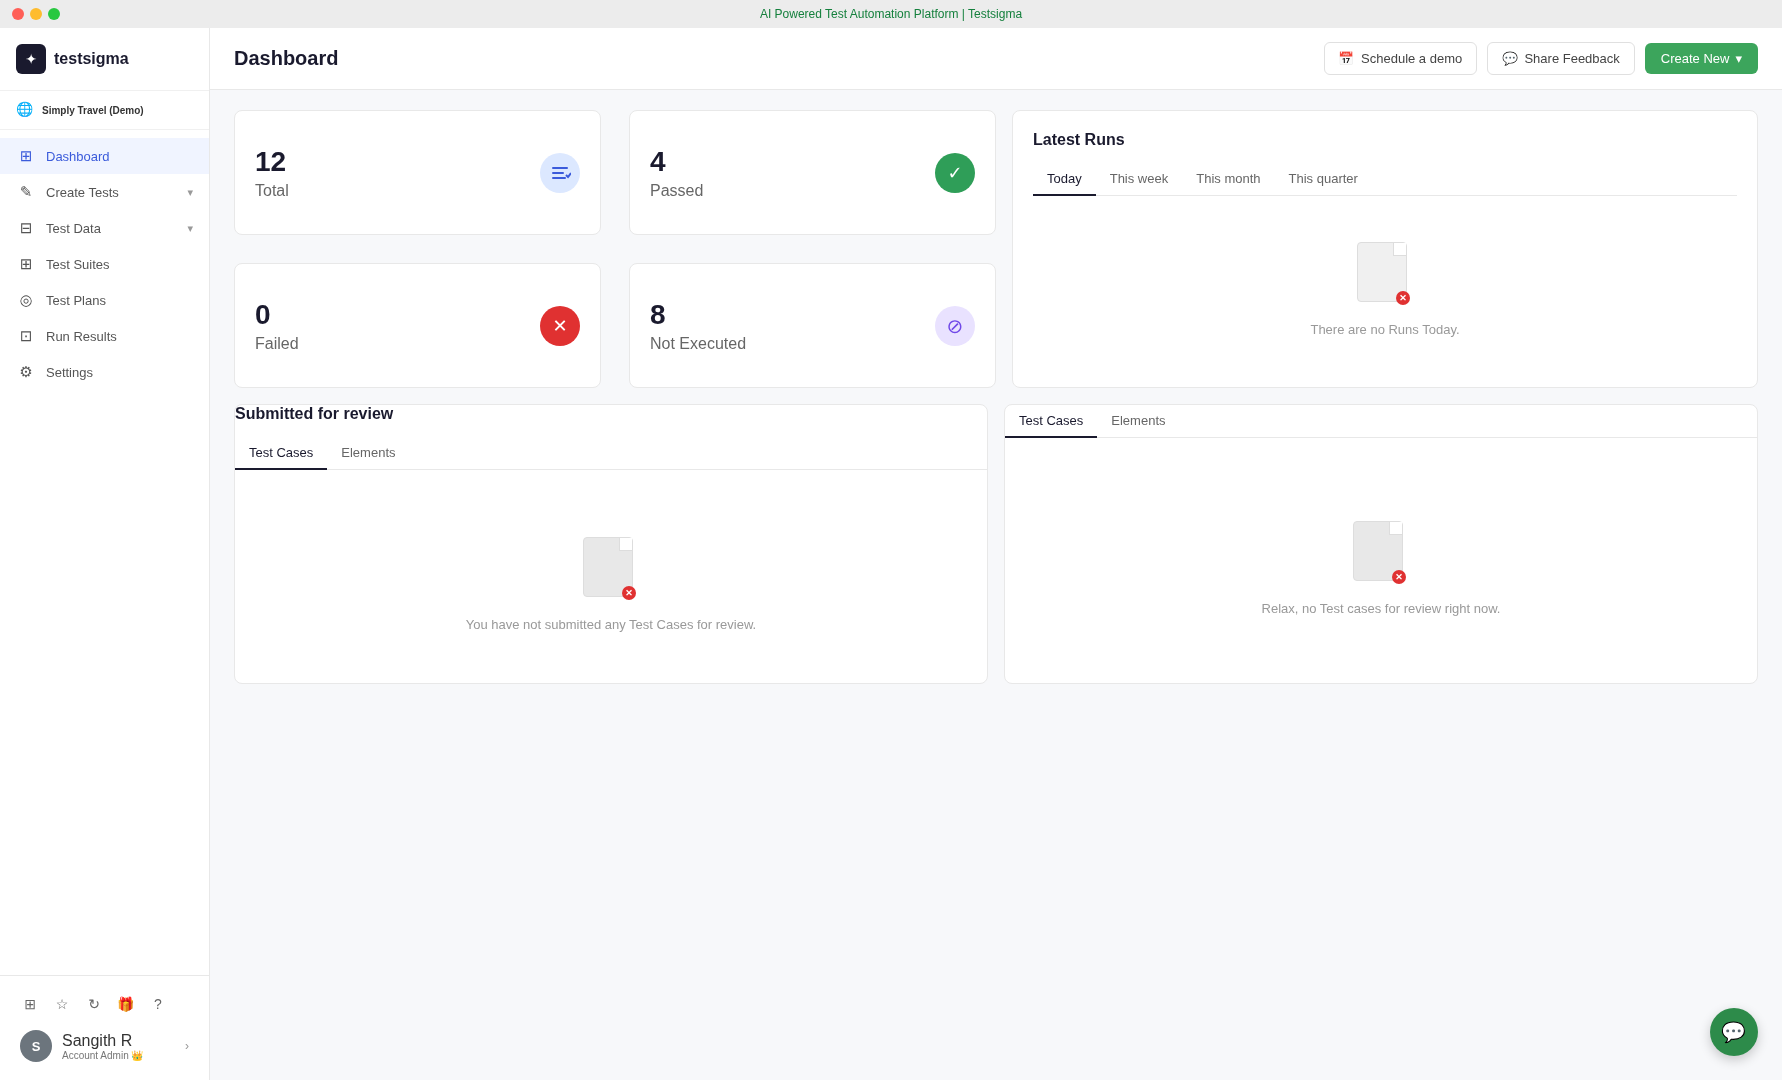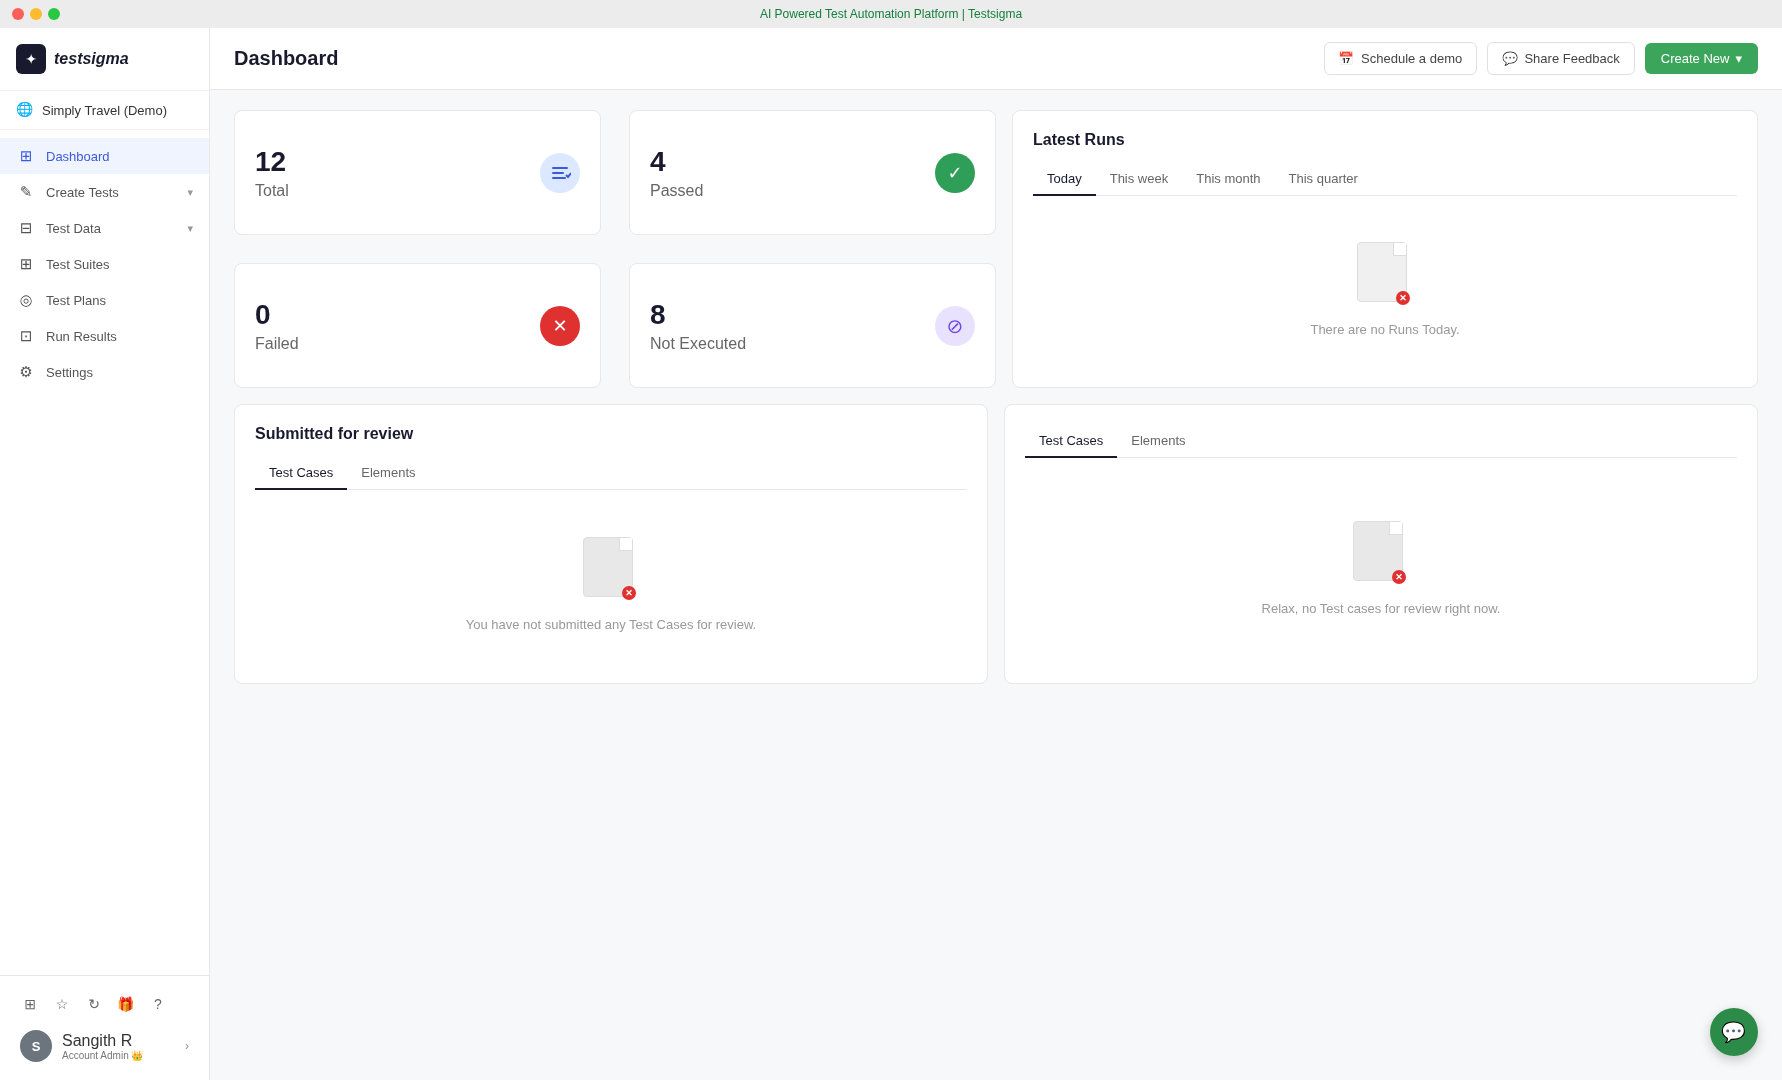--- a/index.html
+++ b/index.html
@@ -41,30 +41,30 @@
       padding: 16px 16px;
       border-bottom: 1px solid #f0f0f0;
     }
     .logo-icon {
       width: 30px; height: 30px;
       background: #1a1a2e;
       border-radius: 6px;
       display: flex; align-items: center; justify-content: center;
       color: #fff; font-size: 14px;
     }
-    .logo-text { font-size: 16px; font-weight: 600; color: #1a1a2e; font-style: italic; }
+    .logo-text { font-size: 16px; font-weight: 600; color: #1a1a2e; }
 
     .sidebar-project {
       display: flex; align-items: center; gap: 8px;
       padding: 10px 16px;
       border-bottom: 1px solid #f0f0f0;
       cursor: pointer;
     }
     .sidebar-project-icon { width: 18px; height: 18px; color: #666; font-size: 14px; }
-    .sidebar-project-name { font-size: 13px; color: #333; flex: 1; }
+    .sidebar-project-name { font-size: 10px; color: #333; flex: 1; font-weight: bold; }
 
     .sidebar-nav { flex: 1; padding: 8px 0; }
     .nav-item {
       display: flex; align-items: center; gap: 10px;
       padding: 9px 16px;
       cursor: pointer;
       font-size: 13px;
       color: #555;
       border-radius: 0;
       position: relative;
@@ -213,21 +213,20 @@
       display: flex; align-items: center; justify-content: center;
       color: #fff; font-size: 9px; font-weight: 700;
     }
 
     
     .review-row { display: grid; grid-template-columns: 1fr 1fr; gap: 16px; }
     .review-card {
       background: #fff;
       border-radius: 8px;
       border: 1px solid #e8e8e8;
-      padding: 20px;
       min-height: 280px;
       display: flex; flex-direction: column;
     }
 
     
     .chat-fab {
       position: fixed;
       bottom: 24px; right: 24px;
       width: 48px; height: 48px;
       background: #2d8b4a;

